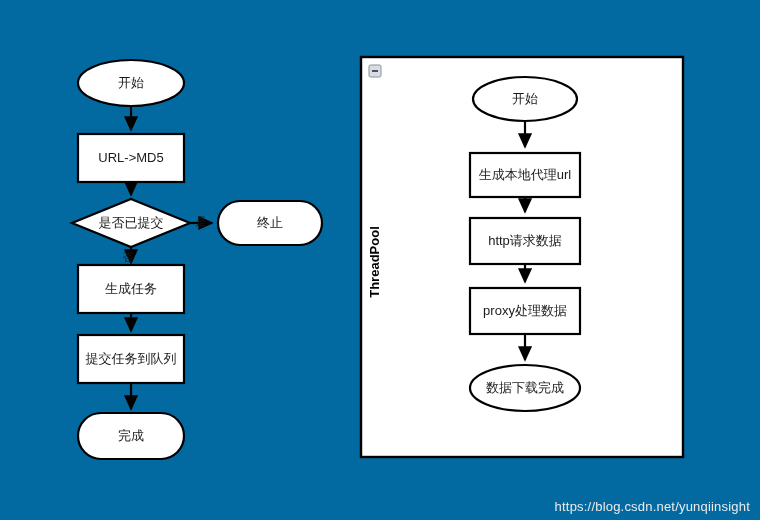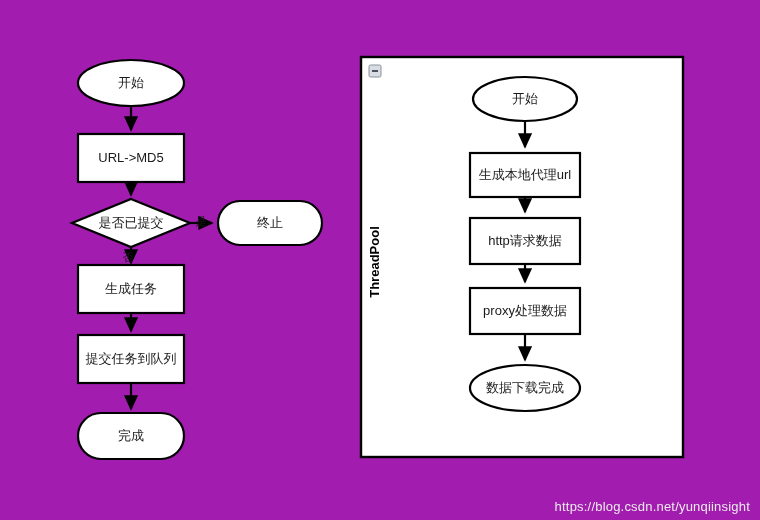--- a/index.html
+++ b/index.html
@@ -4,21 +4,21 @@
 <style>
   html, body {
     margin: 0;
     padding: 0;
     background: #ffffff;
   }
   #canvas {
     position: relative;
     width: 760px;
     height: 520px;
-    background: #a21caf;
+    background: #0369a1;
     font-family: "Liberation Sans", "DejaVu Sans", sans-serif;
     overflow: hidden;
   }
   .diagram-svg {
     position: absolute;
     left: 0;
     top: 0;
     width: 760px;
     height: 520px;
   }

